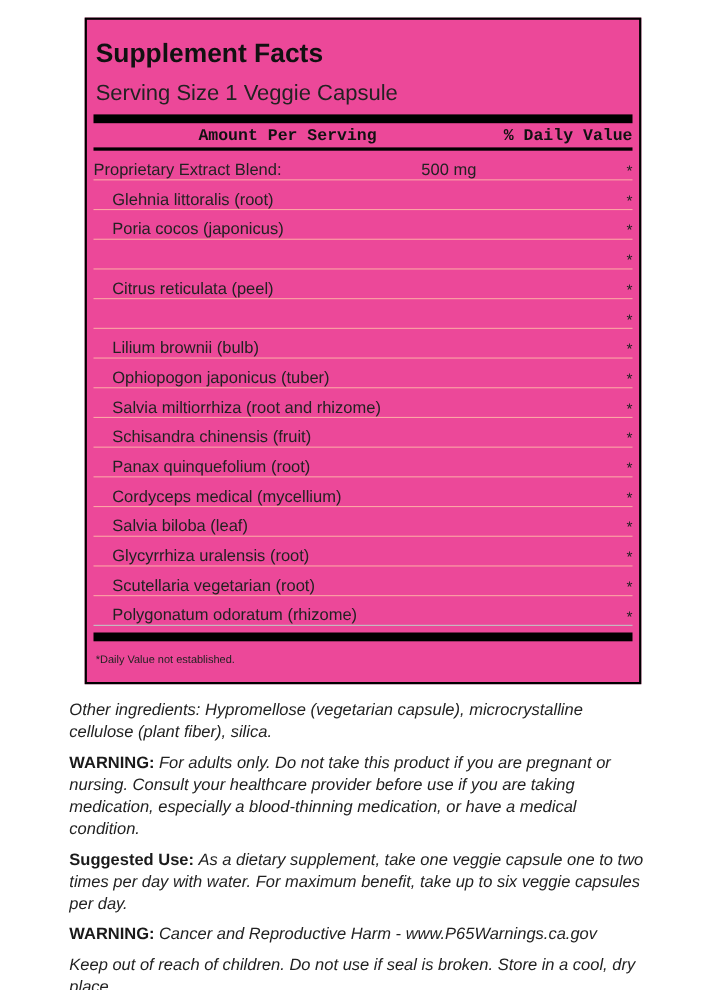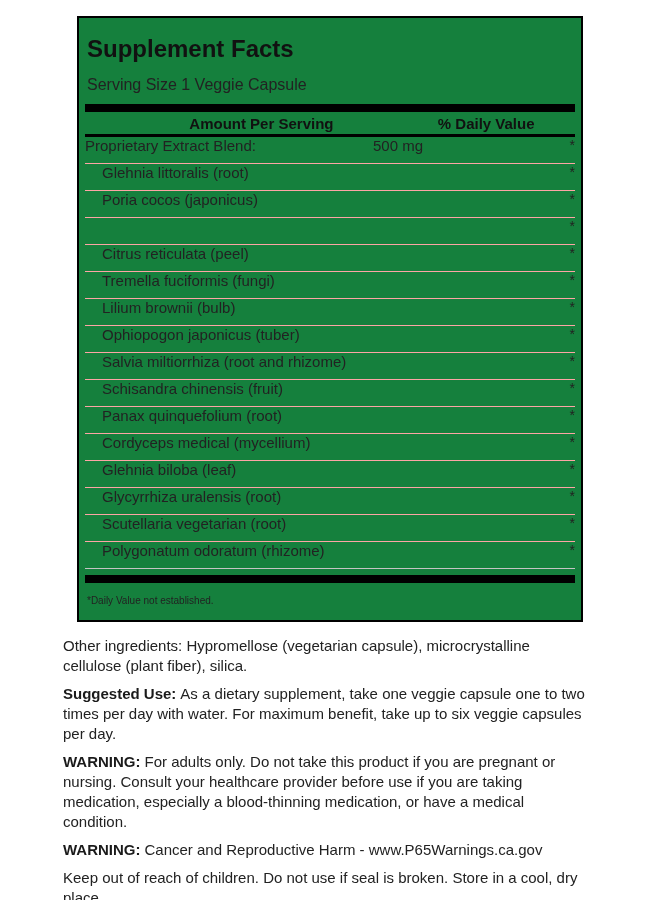--- a/index.html
+++ b/index.html
@@ -11,75 +11,75 @@
     overflow: hidden;
   }
 
   
   .panel {
     margin: 16px 0 12px 77px;
     width: 506px;
     box-sizing: border-box;
     border: 2px solid #000;
     padding: 18px 6px 10px 6px;
-    background: #15803d;
+    background: #ec4899;
   }
   .panel-title {
     margin: 0; padding-left: 2px;
     font-size: 24px; line-height: 26px;
     font-weight: bold; color: #111;
     letter-spacing: 0;
   }
   .serving {
     margin-top: 14px; padding-left: 2px;
-    font-size: 16px; line-height: 18px;
+    font-size: 20px; line-height: 18px;
     color: #222;
   }
   .bar-thick {
     height: 8px; background: #000;
     margin-top: 10px;
   }
   .bar-thick.btm { margin-top: 6px; }
 
   .hdr {
     display: flex; align-items: center;
     height: 22px;
     border-bottom: 3px solid #000;
-    font-size: 15px; font-weight: bold; color: #111;
+    font-size: 15px; font-weight: bold; color: #111; font-family: Liberation Mono, monospace;
   }
   .hdr-left { width: 72%; text-align: center; }
-  .hdr-right { flex: 1; }
+  .hdr-right { flex: 1; text-align: right; }
 
   .row {
     position: relative;
-    display: flex; align-items: flex-start;
+    display: flex; align-items: flex-end;
     height: 26px;
     font-size: 15px; color: #222;
   }
   .row .dv { margin-left: auto; font-size: 14px; }
-  .blend-amount { position: absolute; left: 288px; }
+  .blend-amount { position: absolute; left: 298px; }
   .ing-rows { border-bottom: 1px solid #c4c4c4; }
   .row.ing { border-top: 1px solid #fca5a5; padding-left: 17px; height: 26px; }
 
   .footnote {
     margin-top: 9px; padding-left: 2px;
     font-size: 10px; line-height: 18px; color: #222;
   }
 
   
   .paras {
     margin: 14px 0 0 63px;
     width: 545px;
     font-size: 15px; line-height: 20px;
     color: #222;
   }
   .paras p { margin: 0 0 8px 0; }
   .lead { font-weight: bold; color: #1a1a1a; }
   .lead:not(:empty) { margin-right: 4px; }
-  .ptext { white-space: pre-line; }
+  .ptext { white-space: pre-line; font-style: italic; }
 </style>
 </head>
 <body>
 
 <div class="page">
 
   <section class="panel">
     <h1 class="panel-title">Supplement Facts</h1>
 
     <div class="serving">Serving Size 1 Veggie Capsule</div>
@@ -111,21 +111,20 @@
   <div class="row ing">
     <span class="dv">*</span>
   </div>
 
   <div class="row ing">
     <span class="ing-name">Citrus reticulata (peel)</span>
     <span class="dv">*</span>
   </div>
 
   <div class="row ing">
-    <span class="ing-name">Tremella fuciformis (fungi)</span>
     <span class="dv">*</span>
   </div>
 
   <div class="row ing">
     <span class="ing-name">Lilium brownii (bulb)</span>
     <span class="dv">*</span>
   </div>
 
   <div class="row ing">
     <span class="ing-name">Ophiopogon japonicus (tuber)</span>
@@ -146,21 +145,21 @@
     <span class="ing-name">Panax quinquefolium (root)</span>
     <span class="dv">*</span>
   </div>
 
   <div class="row ing">
     <span class="ing-name">Cordyceps medical (mycellium)</span>
     <span class="dv">*</span>
   </div>
 
   <div class="row ing">
-    <span class="ing-name">Glehnia biloba (leaf)</span>
+    <span class="ing-name">Salvia biloba (leaf)</span>
     <span class="dv">*</span>
   </div>
 
   <div class="row ing">
     <span class="ing-name">Glycyrrhiza uralensis (root)</span>
     <span class="dv">*</span>
   </div>
 
   <div class="row ing">
     <span class="ing-name">Scutellaria vegetarian (root)</span>
@@ -174,29 +173,29 @@
 </div>
 
     <div class="bar-thick btm"></div>
 
     <div class="footnote">*Daily Value not established.</div>
   </section>
 
   <section class="paras">
     <p><b class="lead"></b><span class="ptext">Other ingredients: Hypromellose (vegetarian capsule), microcrystalline
 cellulose (plant fiber), silica.</span></p>
-
-    <p><b class="lead">Suggested Use:</b><span class="ptext">As a dietary supplement, take one veggie capsule one to two
-times per day with water. For maximum benefit, take up to six veggie capsules
-per day.</span></p>
 
     <p><b class="lead">WARNING:</b><span class="ptext">For adults only. Do not take this product if you are pregnant or
 nursing. Consult your healthcare provider before use if you are taking
 medication, especially a blood-thinning medication, or have a medical
 condition.</span></p>
 
+    <p><b class="lead">Suggested Use:</b><span class="ptext">As a dietary supplement, take one veggie capsule one to two
+times per day with water. For maximum benefit, take up to six veggie capsules
+per day.</span></p>
+
     <p><b class="lead">WARNING:</b><span class="ptext">Cancer and Reproductive Harm - www.P65Warnings.ca.gov</span></p>
 
     <p><b class="lead"></b><span class="ptext">Keep out of reach of children. Do not use if seal is broken. Store in a cool, dry
 place.</span></p>
   </section>
 
 </div>
 
 </body></html>

